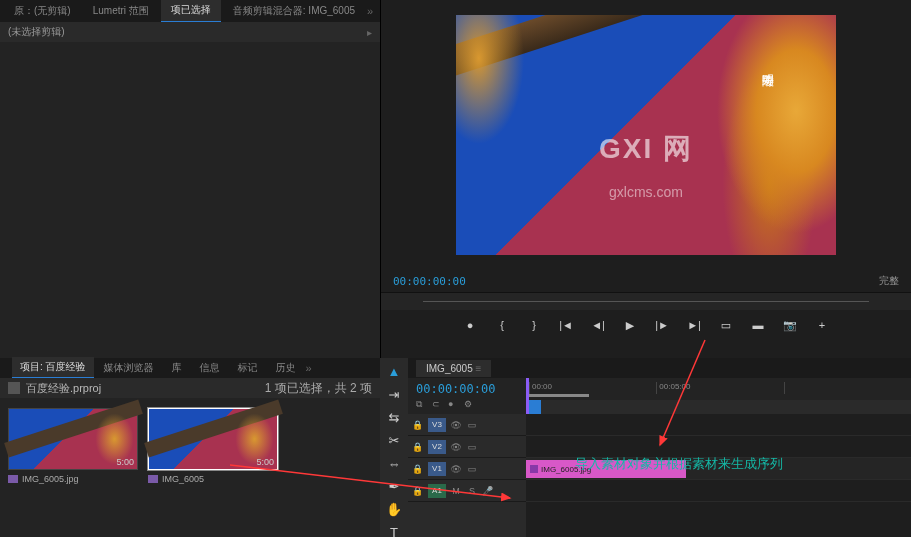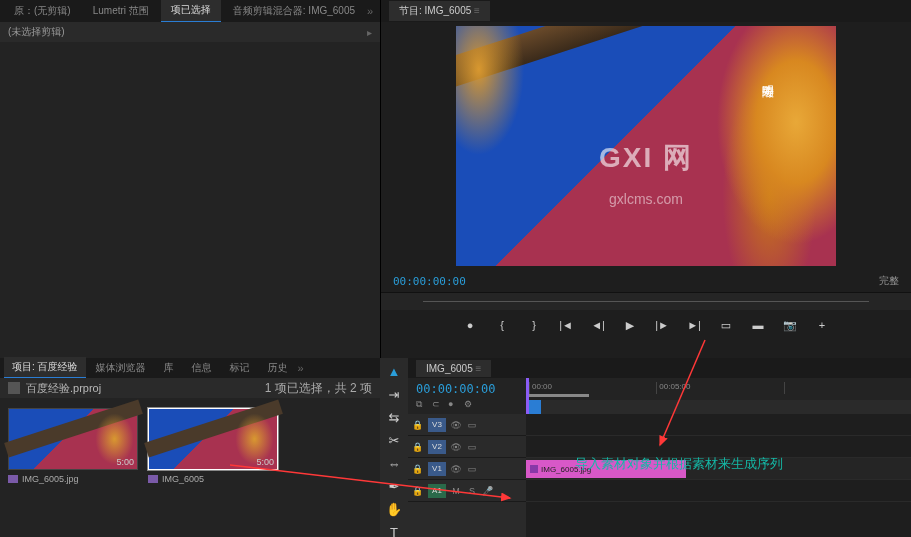--- a/index.html
+++ b/index.html
@@ -27,21 +27,21 @@
 .tc-row { display: flex; align-items: center; padding: 4px 12px; background: #1e1e1e; height: 22px; }
 .tc-left { color: #2a9dd8; font-size: 11px; font-family: monospace; }
 .tc-right { margin-left: auto; color: #999; font-size: 10px; }
 .ruler-mini { height: 18px; background: #252525; border-top: 1px solid #111; position: relative; }
 .ruler-mini::before { content: ""; position: absolute; left: 8%; right: 8%; top: 8px; height: 1px; background: #555; }
 .transport { display: flex; justify-content: center; gap: 18px; padding: 8px; background: #1e1e1e; height: 48px; align-items: flex-start; flex-wrap: wrap; }
 .t-btn { width: 14px; height: 14px; color: #ccc; cursor: pointer; display: flex; align-items: center; justify-content: center; font-size: 11px; }
 .transport-row2 { width: 100%; display: flex; justify-content: center; margin-top: 2px; }
 .bottom-row { display: flex; height: 179px; background: #1a1a1a; }
 .project-panel { width: 380px; background: #232323; display: flex; flex-direction: column; }
-.proj-tabs { display: flex; background: #1a1a1a; height: 20px; align-items: center; gap: 2px; padding-left: 4px; }
+.proj-tabs { display: flex; background: #1a1a1a; height: 20px; align-items: center; gap: 2px; padding-left: 12px; }
 .proj-tab { padding: 3px 8px; color: #888; font-size: 10px; cursor: pointer; }
 .proj-tab.active { background: #2d2d2d; color: #ddd; border-bottom: 2px solid #2a7dd4; }
 .proj-header { display: flex; padding: 4px 8px; align-items: center; background: #2a2a2a; height: 20px; }
 .proj-icon { width: 12px; height: 12px; background: #555; margin-right: 6px; }
 .proj-status { margin-left: auto; font-size: 12px; color: #aaa; }
 .bins { flex: 1; display: flex; padding: 10px 8px; gap: 10px; background: #232323; }
 .bin-item { width: 130px; }
 .bin-thumb { width: 130px; height: 62px; background: linear-gradient(135deg, #1a4db8 0%, #1a4db8 45%, #a83250 45%, #a83250 100%); position: relative; border: 1px solid #444; }
 .bin-item.selected .bin-thumb { border: 1px solid #fff; outline: 1px solid #888; }
 .bin-dur { position: absolute; bottom: 2px; right: 3px; color: #ccc; font-size: 9px; }
@@ -94,26 +94,20 @@
       <span class="chev-r">»</span>
     </div>
     <div class="sub-bar">
       <span>(未选择剪辑)</span>
       <span class="chev">▸</span>
     </div>
     <div class="empty-area"></div>
   </div>
 
   <div class="right-panel">
-    <div class="prog-tab-row">
-      <div class="prog-tab">
-        <span>节目: IMG_6005</span>
-        <span class="chev-r"> ≡</span>
-      </div>
-    </div>
     <div class="monitor-area">
       <div class="preview-img">
         <div class="eave"></div>
         <div class="tree-left"></div>
         <div class="tree-overlay"></div>
         <div class="watermark-top">明寿陵</div>
       </div>
       <div class="watermark-center">GXI 网</div>
       <div class="watermark-sub">gxlcms.com</div>
     </div>

